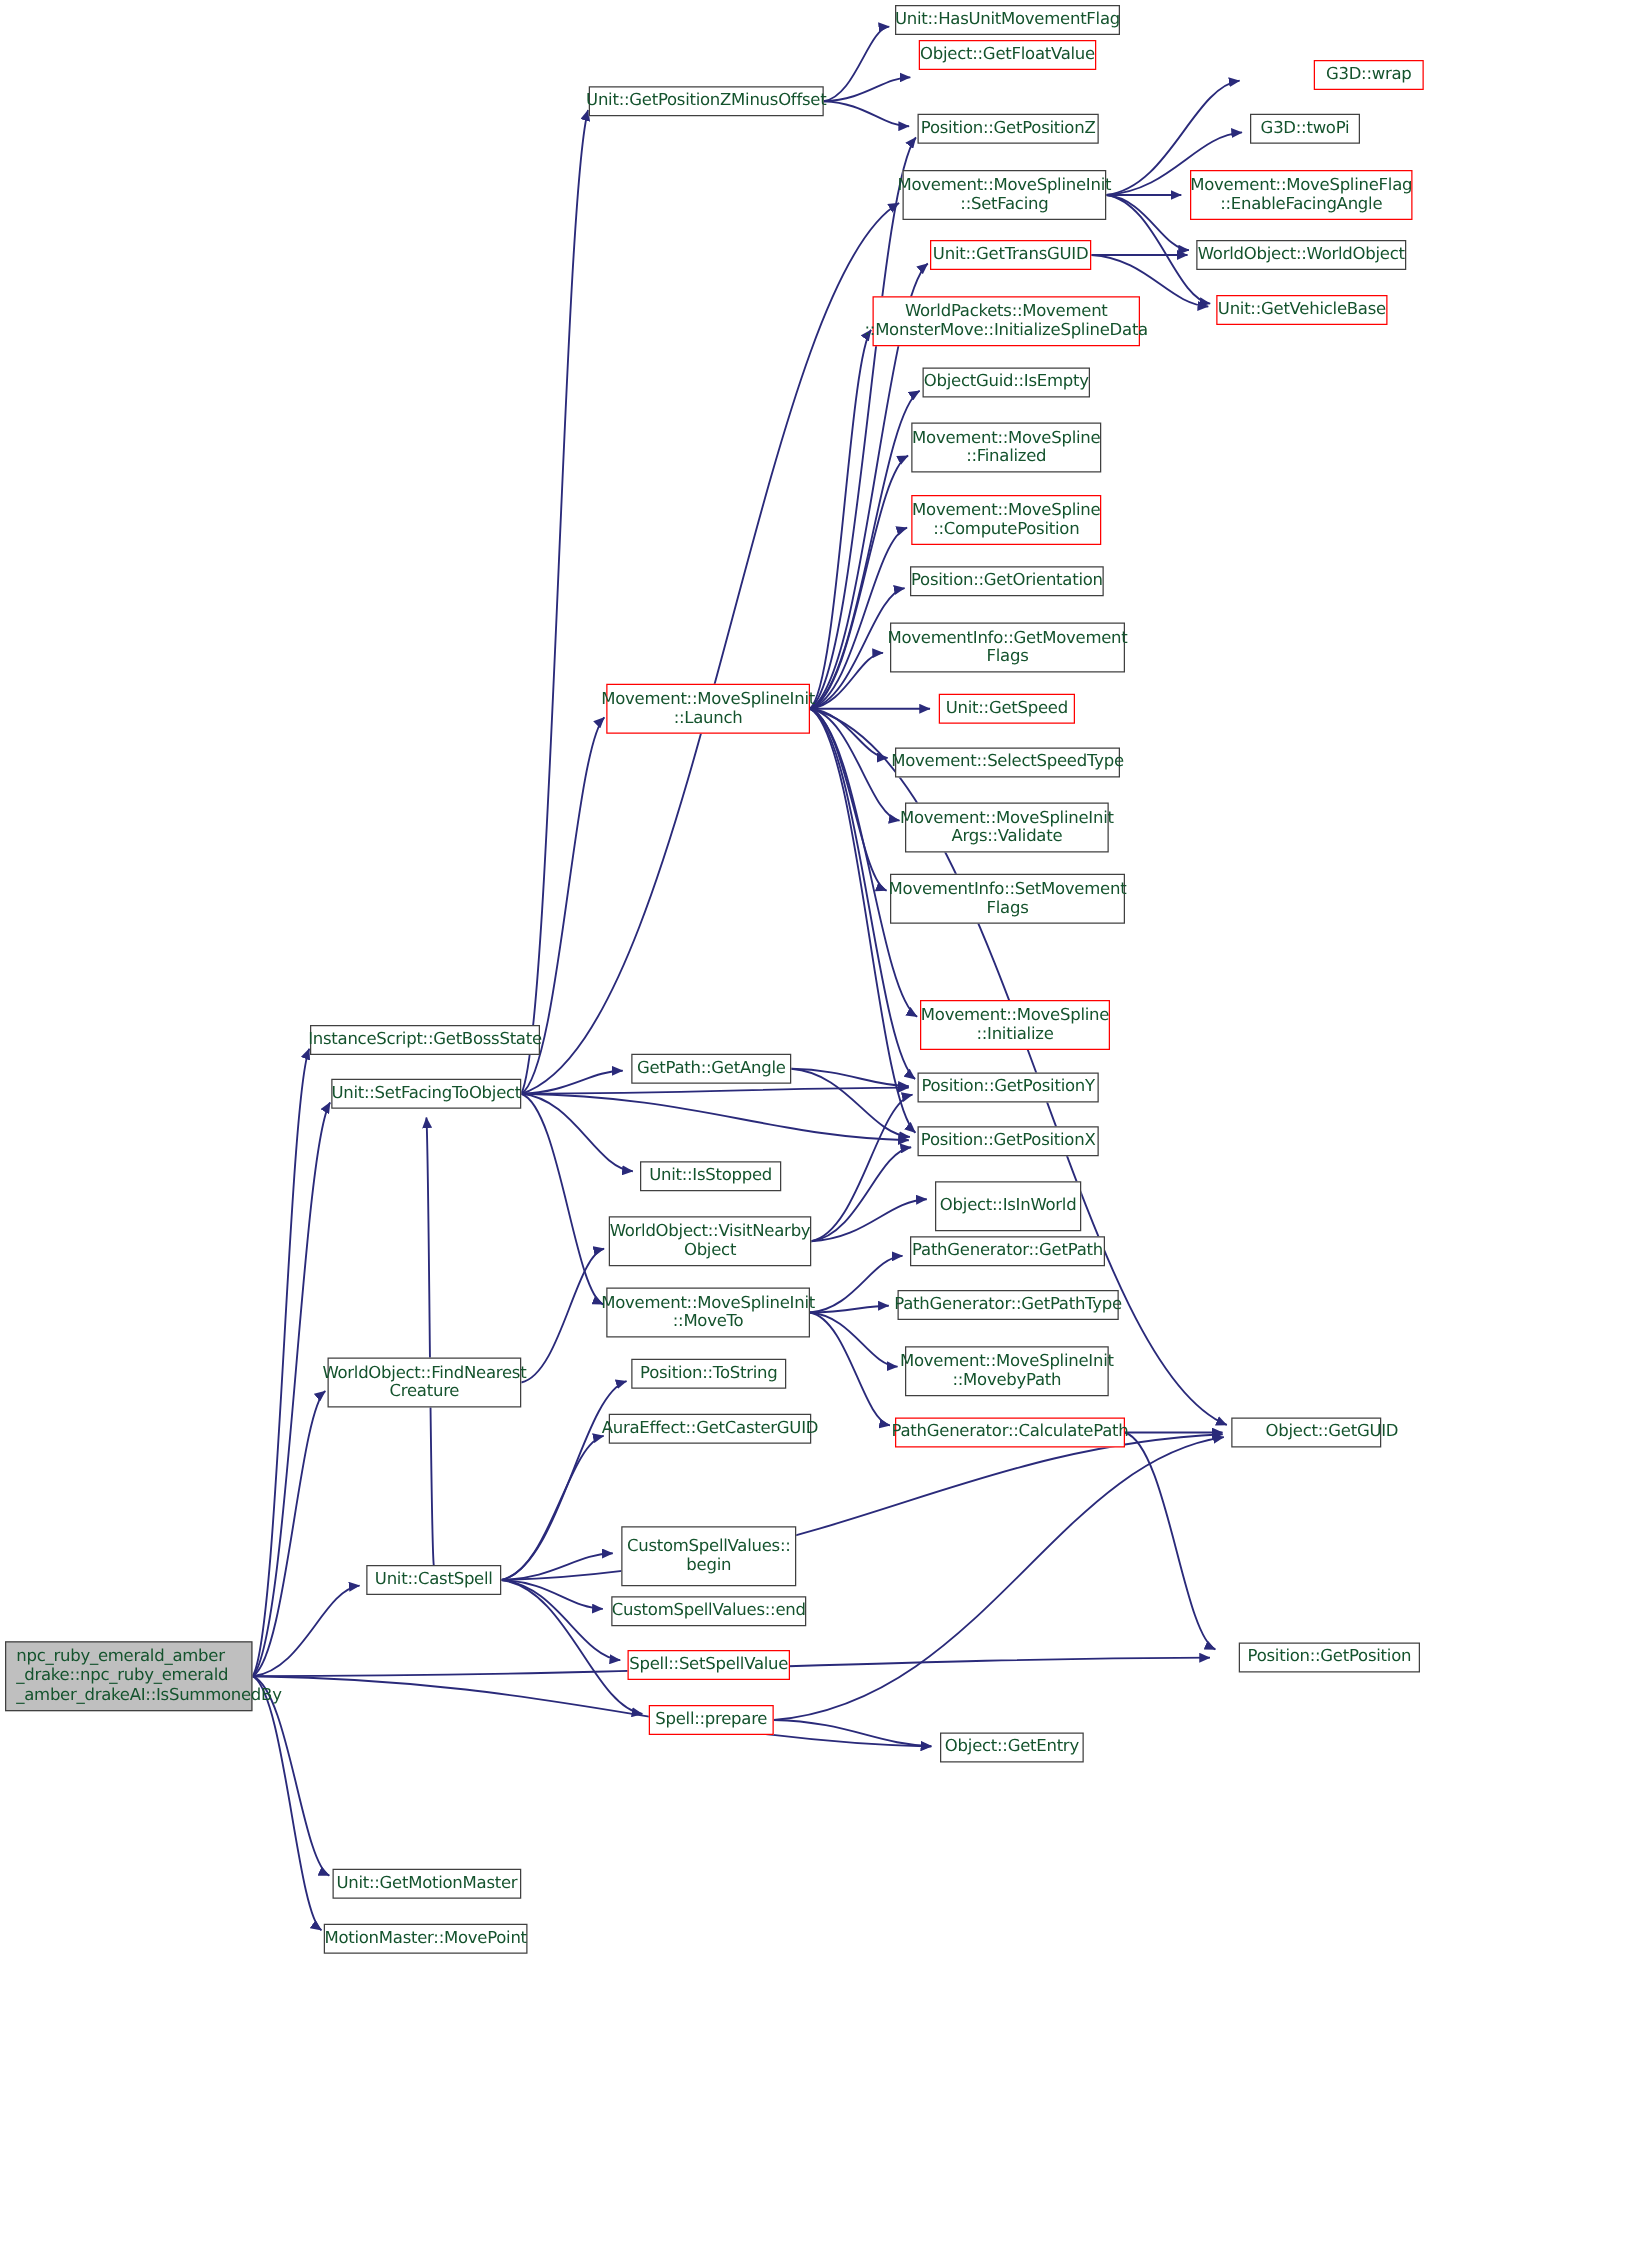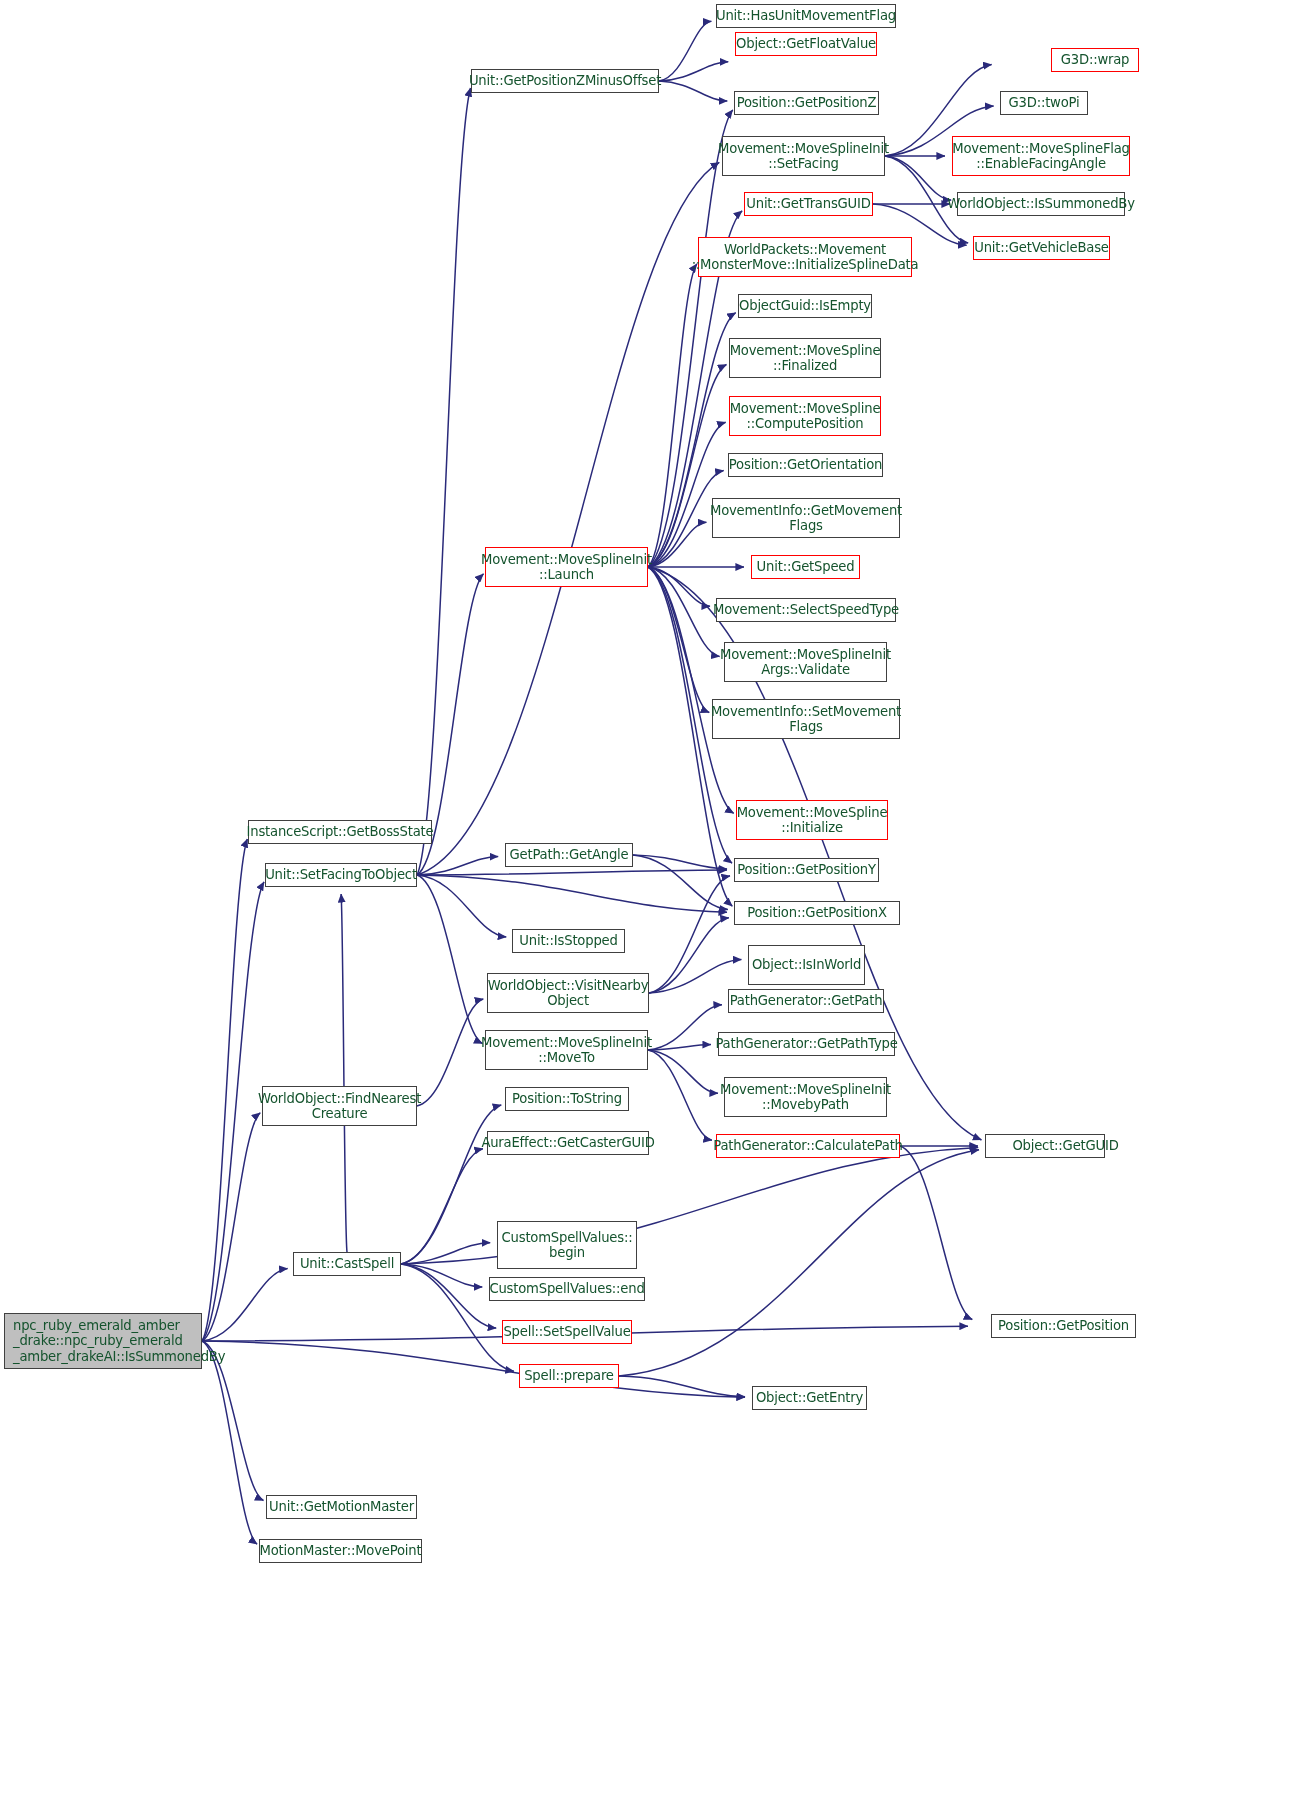--- a/index.html
+++ b/index.html
@@ -98,21 +98,21 @@
       <div class="node" style="left: 716px; top: 4px; width: 180px; height: 24px;">Unit::HasUnitMovementFlag</div>
       <div class="node red" style="left: 735px; top: 32px; width: 142px; height: 24px;">Object::GetFloatValue</div>
       <div class="node" style="left: 734px; top: 91px; width: 145px; height: 24px;">Position::GetPositionZ</div>
       <div class="node" style="left: 471px; top: 69px; width: 188px; height: 24px;">Unit::GetPositionZMinusOffset</div>
       <div class="node red" style="left: 1039px; top: 48px; width: 88px; height: 24px; margin-left: 12px;">G3D::wrap</div>
       <div class="node" style="left: 1000px; top: 91px; width: 88px; height: 24px;">G3D::twoPi</div>
       <div class="node" style="left: 722px; top: 136px; width: 163px; height: 40px;">Movement::MoveSplineInit
 ::SetFacing</div>
       <div class="node red" style="left: 952px; top: 136px; width: 178px; height: 40px;">Movement::MoveSplineFlag
 ::EnableFacingAngle</div>
-      <div class="node" style="left: 957px; top: 192px; width: 168px; height: 24px;">WorldObject::IsSummonedBy</div>
+      <div class="node" style="left: 957px; top: 192px; width: 168px; height: 24px;">WorldObject::WorldObject</div>
       <div class="node red" style="left: 744px; top: 192px; width: 129px; height: 24px;">Unit::GetTransGUID</div>
       <div class="node red" style="left: 973px; top: 236px; width: 137px; height: 24px;">Unit::GetVehicleBase</div>
       <div class="node red" style="left: 698px; top: 237px; width: 214px; height: 40px;">WorldPackets::Movement
 ::MonsterMove::InitializeSplineData</div>
       <div class="node" style="left: 738px; top: 294px; width: 134px; height: 24px;">ObjectGuid::IsEmpty</div>
       <div class="node" style="left: 729px; top: 338px; width: 152px; height: 40px;">Movement::MoveSpline
 ::Finalized</div>
       <div class="node red" style="left: 729px; top: 396px; width: 152px; height: 40px;">Movement::MoveSpline
 ::ComputePosition</div>
       <div class="node" style="left: 728px; top: 453px; width: 155px; height: 24px;">Position::GetOrientation</div>
@@ -125,21 +125,21 @@
       <div class="node" style="left: 724px; top: 642px; width: 163px; height: 40px;">Movement::MoveSplineInit
 Args::Validate</div>
       <div class="node" style="left: 712px; top: 699px; width: 188px; height: 40px;">MovementInfo::SetMovement
 Flags</div>
       <div class="node red" style="left: 736px; top: 800px; width: 152px; height: 40px;">Movement::MoveSpline
 ::Initialize</div>
       <div class="node" style="left: 248px; top: 820px; width: 184px; height: 24px;">InstanceScript::GetBossState</div>
       <div class="node" style="left: 505px; top: 843px; width: 128px; height: 24px;">GetPath::GetAngle</div>
       <div class="node" style="left: 734px; top: 858px; width: 145px; height: 24px;">Position::GetPositionY</div>
       <div class="node" style="left: 265px; top: 863px; width: 152px; height: 24px;">Unit::SetFacingToObject</div>
-      <div class="node" style="left: 734px; top: 901px; width: 166px; height: 24px;">Position::GetPositionX</div>
+      <div class="node" style="left: 734px; top: 901px; width: 145px; height: 24px;">Position::GetPositionX</div>
       <div class="node" style="left: 512px; top: 929px; width: 113px; height: 24px;">Unit::IsStopped</div>
       <div class="node" style="left: 748px; top: 945px; width: 117px; height: 40px;">Object::IsInWorld</div>
       <div class="node" style="left: 487px; top: 973px; width: 162px; height: 40px;">WorldObject::VisitNearby
 Object</div>
       <div class="node" style="left: 728px; top: 989px; width: 156px; height: 24px;">PathGenerator::GetPath</div>
       <div class="node" style="left: 485px; top: 1030px; width: 163px; height: 40px;">Movement::MoveSplineInit
 ::MoveTo</div>
       <div class="node" style="left: 718px; top: 1032px; width: 177px; height: 24px;">PathGenerator::GetPathType</div>
       <div class="node" style="left: 724px; top: 1077px; width: 163px; height: 40px;">Movement::MoveSplineInit
 ::MovebyPath</div>

